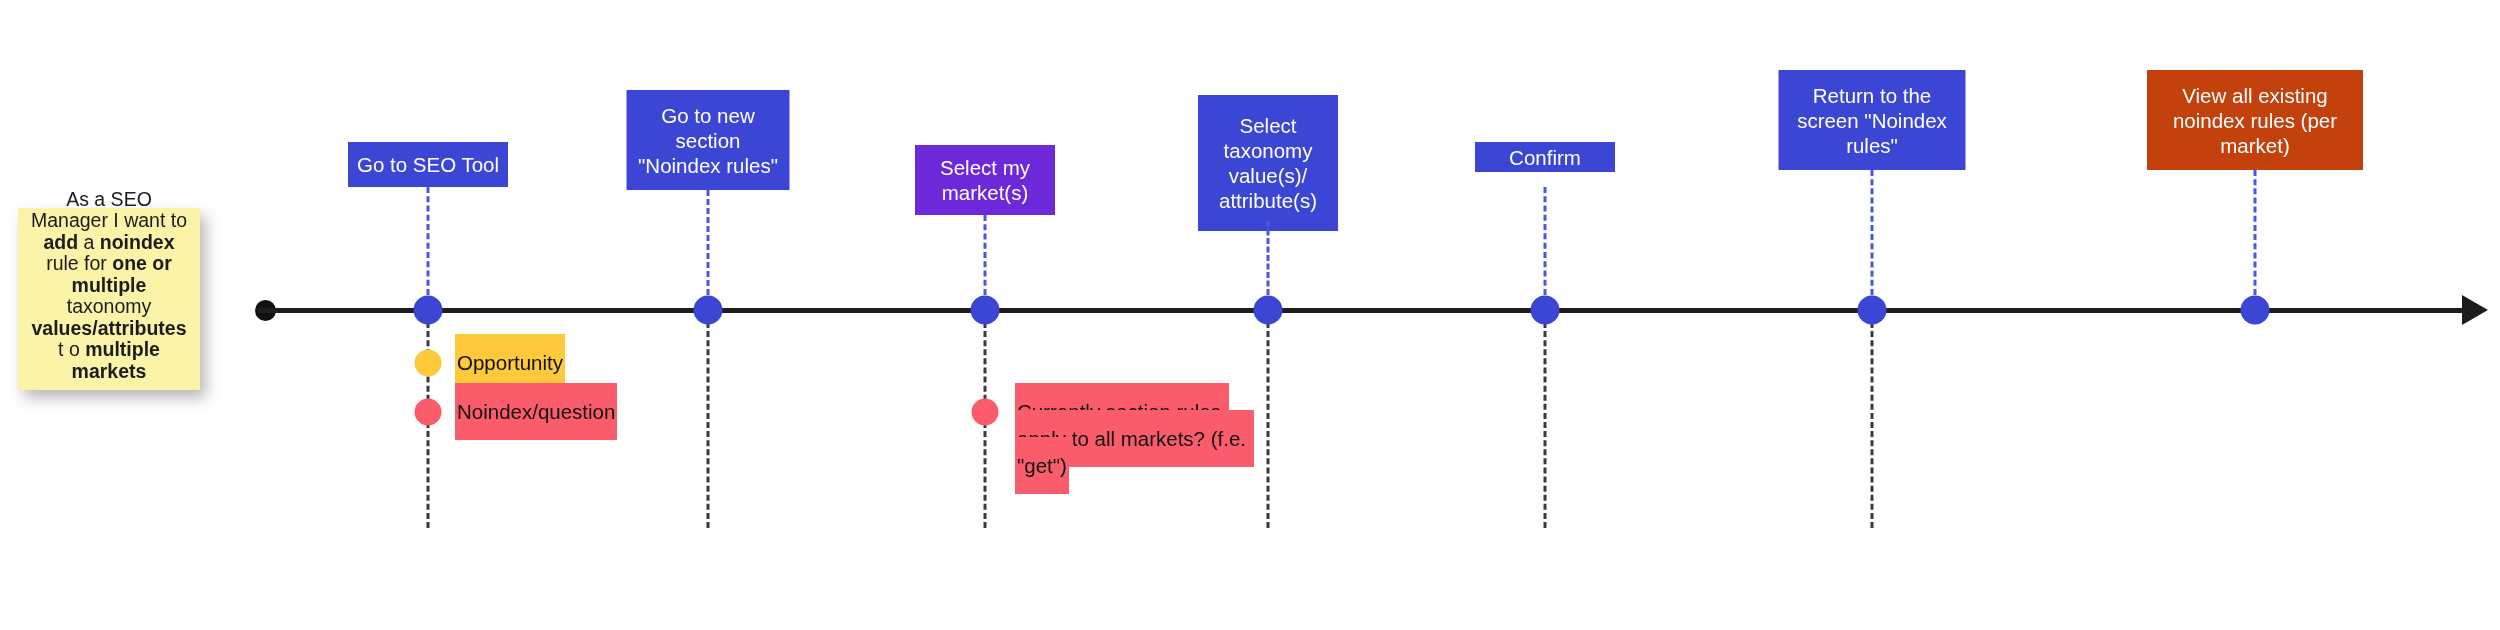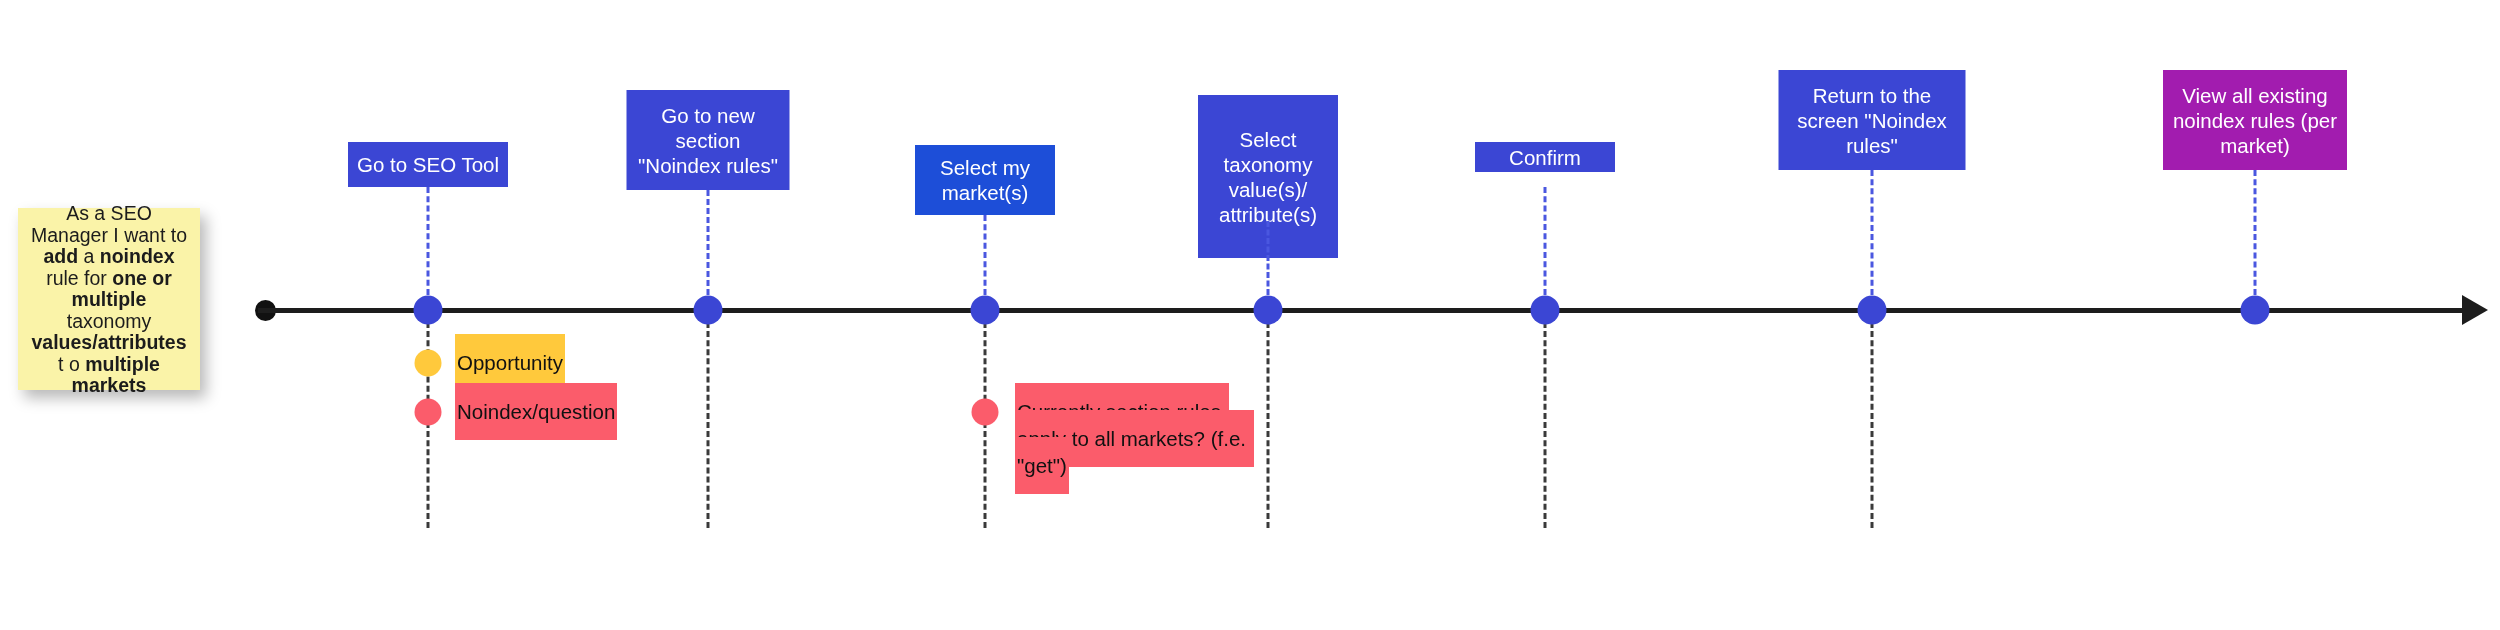--- a/index.html
+++ b/index.html
@@ -23,21 +23,21 @@
     position: absolute;
     left: 18px;
     top: 208px;
     width: 182px;
     height: 182px;
     background: #FAF3A8;
     box-shadow: 6px 8px 14px rgba(0,0,0,0.28);
     box-sizing: border-box;
     padding: 10px 12px 8px 12px;
     display: flex;
-    align-items: center;
+    align-items: flex-end;
     justify-content: center;
   }
   .sticky-text {
     font-size: 19.5px;
     line-height: 21.5px;
     color: #1c1c1c;
     text-align: center;
     width: 100%;
     word-break: break-word;
   }
@@ -154,45 +154,45 @@
         <div class="m-dash-down" style="left: 428px; top: 322px; height: 206px;"></div>
         <div class="m-dot" style="left: 428px; top: 310px; background: rgb(59, 70, 212);"></div>
       </div>
       <div class="milestone">
         <div class="m-box" style="left: 708px; top: 90px; width: 163px; height: 100px; background: rgb(59, 70, 212);">Go to new section "Noindex rules"</div>
         <div class="m-dash-up" style="left: 708px; top: 190px; height: 105px;"></div>
         <div class="m-dash-down" style="left: 708px; top: 322px; height: 206px;"></div>
         <div class="m-dot" style="left: 708px; top: 310px; background: rgb(59, 70, 212);"></div>
       </div>
       <div class="milestone">
-        <div class="m-box" style="left: 985px; top: 145px; width: 140px; height: 70px; background: #1d4ed8;">Select my market(s)</div>
+        <div class="m-box" style="left: 985px; top: 145px; width: 140px; height: 70px; background: #6d28d9;">Select my market(s)</div>
         <div class="m-dash-up" style="left: 985px; top: 215px; height: 80px;"></div>
         <div class="m-dash-down" style="left: 985px; top: 322px; height: 206px;"></div>
         <div class="m-dot" style="left: 985px; top: 310px; background: rgb(59, 70, 212);"></div>
       </div>
       <div class="milestone">
-        <div class="m-box" style="left: 1268px; top: 95px; width: 140px; height: 163px; background: rgb(59, 70, 212);">Select taxonomy value(s)/ attribute(s)</div>
+        <div class="m-box" style="left: 1268px; top: 95px; width: 140px; height: 136px; background: rgb(59, 70, 212);">Select taxonomy value(s)/ attribute(s)</div>
         <div class="m-dash-up" style="left: 1268px; top: 221px; height: 74px;"></div>
         <div class="m-dash-down" style="left: 1268px; top: 322px; height: 206px;"></div>
         <div class="m-dot" style="left: 1268px; top: 310px; background: rgb(59, 70, 212);"></div>
       </div>
       <div class="milestone">
         <div class="m-box" style="left: 1545px; top: 142px; width: 140px; height: 30px; background: rgb(59, 70, 212);">Confirm</div>
         <div class="m-dash-up" style="left: 1545px; top: 187px; height: 108px;"></div>
         <div class="m-dash-down" style="left: 1545px; top: 322px; height: 206px;"></div>
         <div class="m-dot" style="left: 1545px; top: 310px; background: rgb(59, 70, 212);"></div>
       </div>
       <div class="milestone">
         <div class="m-box" style="left: 1872px; top: 70px; width: 187px; height: 100px; background: rgb(59, 70, 212);">Return to the screen "Noindex rules"</div>
         <div class="m-dash-up" style="left: 1872px; top: 170px; height: 125px;"></div>
         <div class="m-dash-down" style="left: 1872px; top: 322px; height: 206px;"></div>
         <div class="m-dot" style="left: 1872px; top: 310px; background: rgb(59, 70, 212);"></div>
       </div>
       <div class="milestone">
-        <div class="m-box" style="left: 2255px; top: 70px; width: 184px; height: 100px; background: #a21caf;">View all existing noindex rules (per market)</div>
+        <div class="m-box" style="left: 2255px; top: 70px; width: 216px; height: 100px; background: #c2410c;">View all existing noindex rules (per market)</div>
         <div class="m-dash-up" style="left: 2255px; top: 170px; height: 125px;"></div>
         <div class="m-dot" style="left: 2255px; top: 310px; background: rgb(59, 70, 212);"></div>
       </div>
     </div>
 
   <div id="annotations">
       <div class="ann">
         <div class="ann-dot opportunity" style="left: 428px; top: 363px;"></div>
         <div class="ann-label opportunity" style="left: 455px; top: 349px; width: 200px;"><span class="hl">Opportunity</span></div>
       </div>

